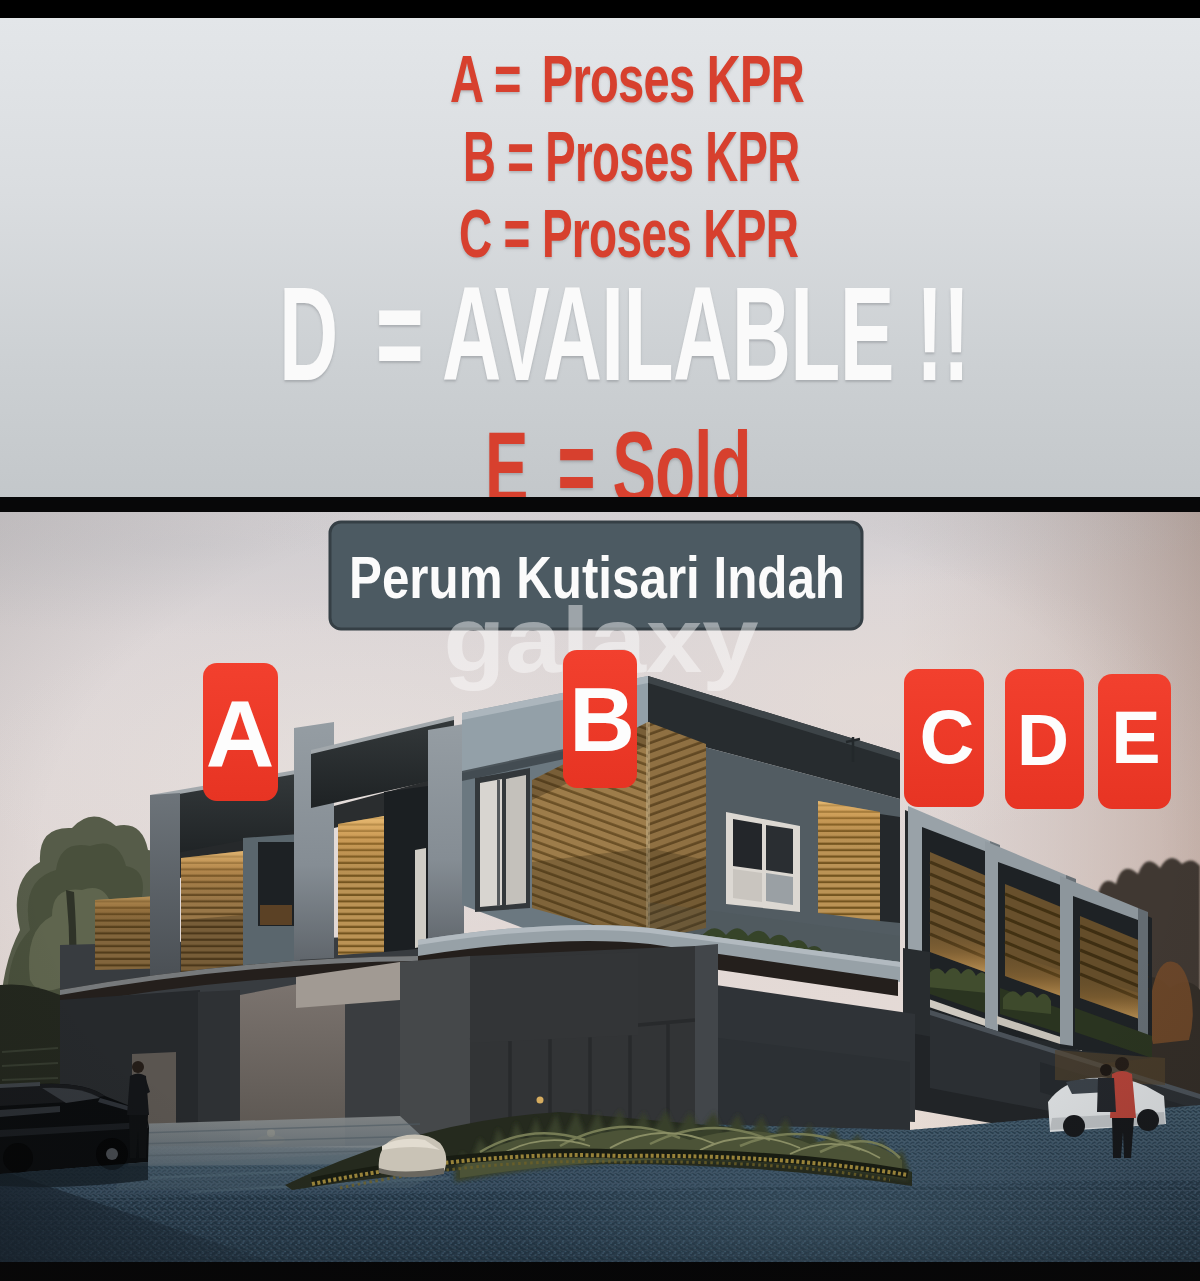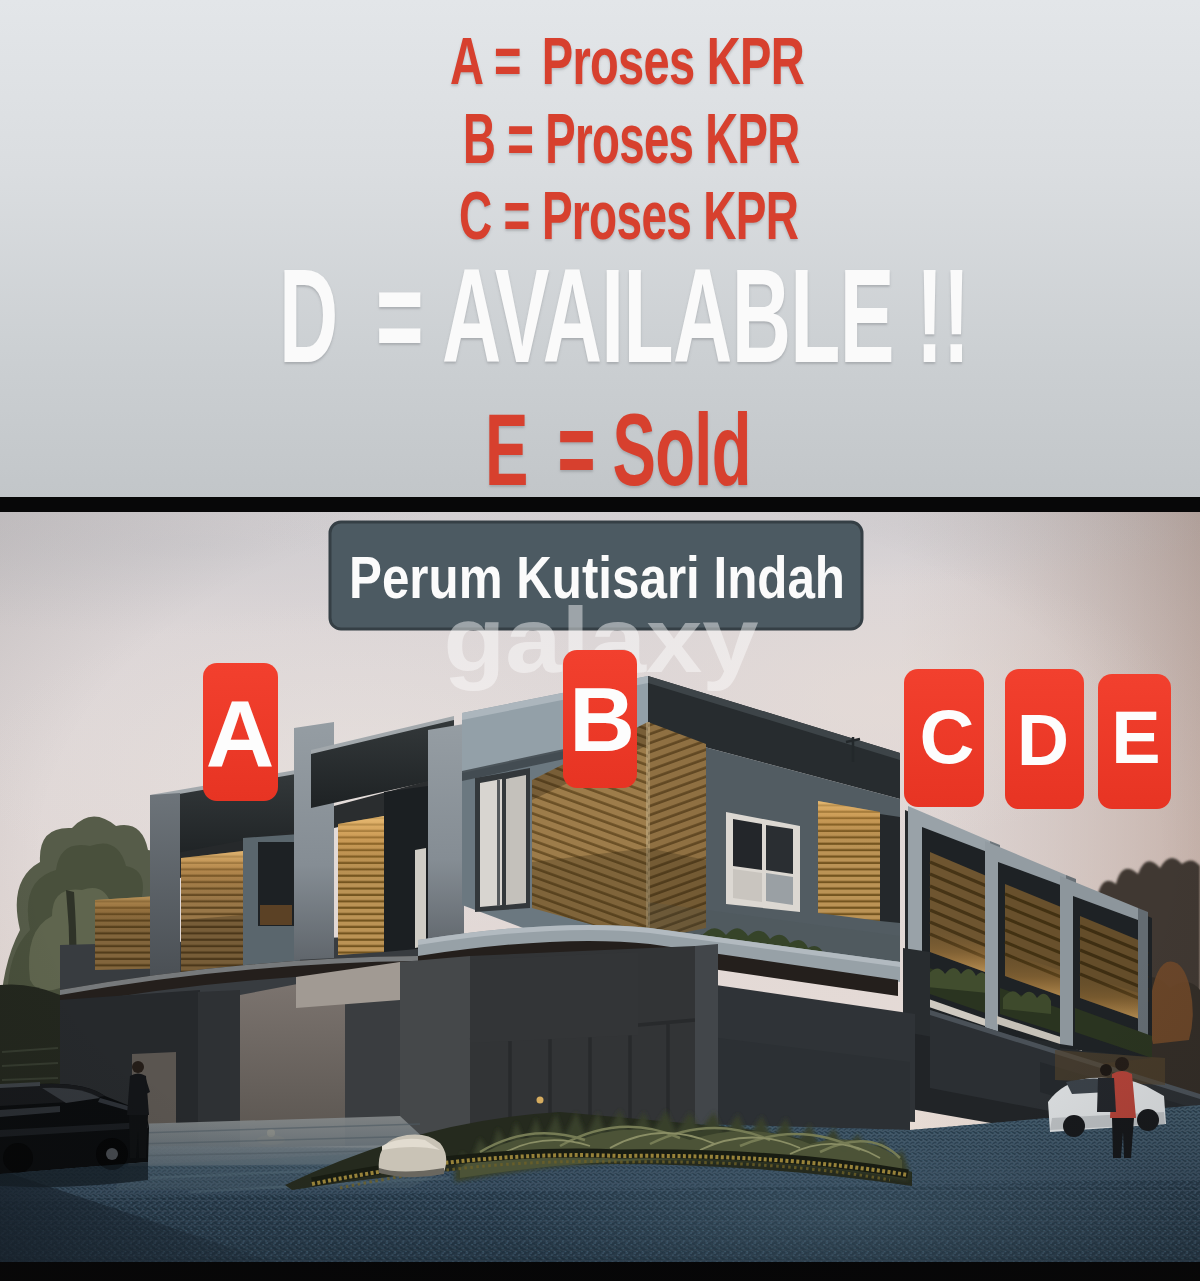--- a/index.html
+++ b/index.html
@@ -1,18 +1,18 @@
 <!DOCTYPE html>
 <html><head>
 <meta charset="utf-8">
 <style>
 html,body{margin:0;padding:0;}
 body{width:1200px;height:1281px;overflow:hidden;position:relative;background:#000;
   font-family:"Liberation Sans", sans-serif;}
-.top{position:absolute;left:0;top:0;width:1200px;height:497px;
+.top{position:absolute;left:0;top:18px;width:1200px;height:497px;
   background:linear-gradient(180deg,#e3e6e9 0%,#dadde0 35%,#ccd0d3 70%,#c2c6c9 100%);}
 .tl{position:absolute;white-space:pre;font-weight:bold;color:#d7402e;
   transform-origin:left center;letter-spacing:-1px;text-shadow:0 2px 3px rgba(105,110,115,0.35);}
 .bar{position:absolute;left:0;top:497px;width:1200px;height:15px;background:#070708;}
 #photo{position:absolute;left:0;top:512px;}
 </style>
 </head>
 <body>
 <div class="top">
   <div class="tl" id="l1">A =  Proses KPR</div>

